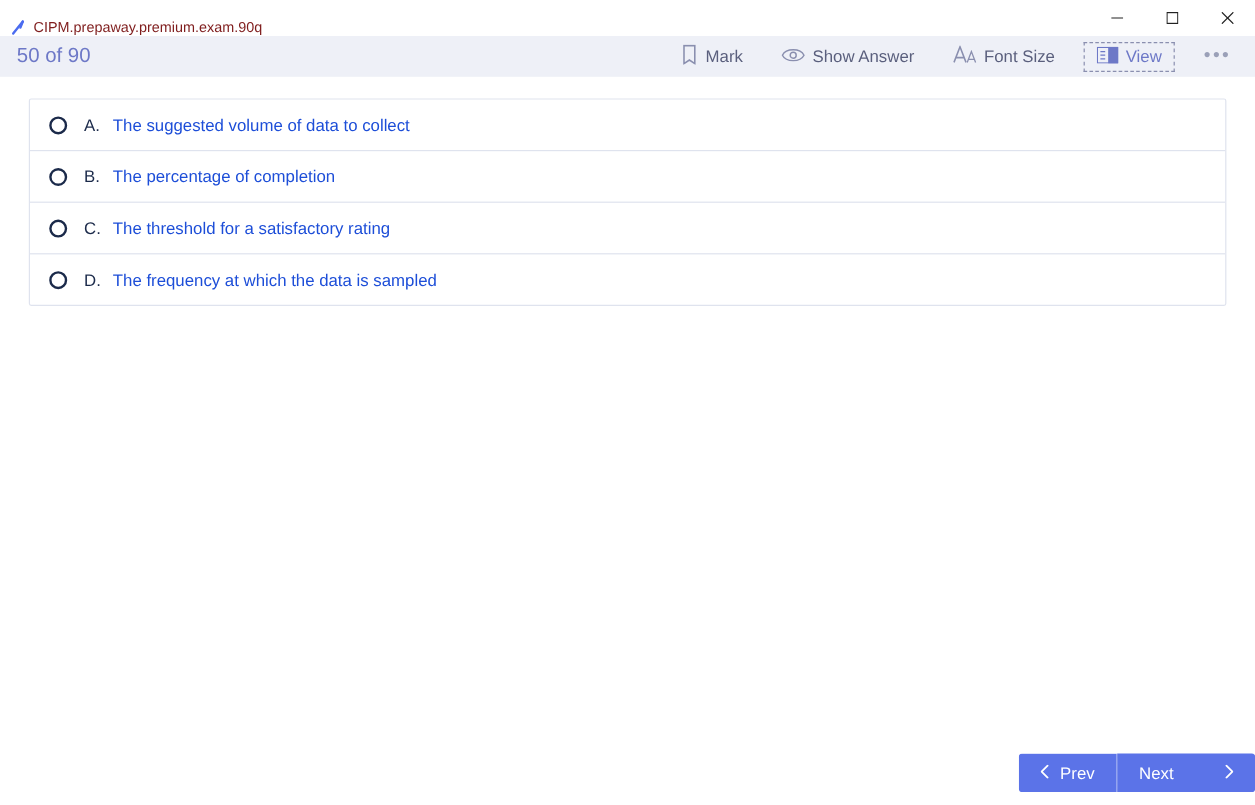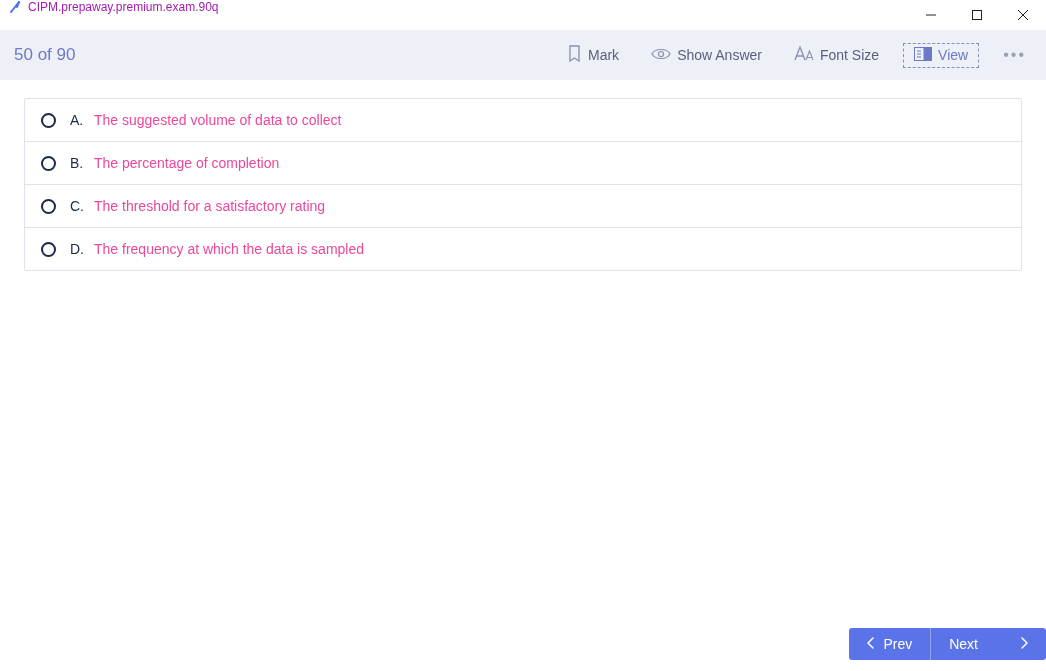--- a/index.html
+++ b/index.html
@@ -9,40 +9,40 @@
     width: 1046px;
     height: 671px;
     overflow: hidden;
     display: flex;
     flex-direction: column;
   }
   
   .titlebar {
     height: 30px;
     display: flex;
-    align-items: flex-start;
+    align-items: flex-end;
     padding: 0 0 0 8px;
     font-size: 12px;
-    color: #a21caf;
+    color: #7f1d1d;
   }
   .titlebar .app-logo {
     margin-right: 6px;
     display: inline-flex;
   }
   .titlebar .title { flex: 0 0 auto; }
   .titlebar .spacer { flex: 1; }
   .win-controls { display: flex; }
   .win-btn {
     width: 46px; height: 30px;
     display: flex; align-items: center; justify-content: center;
     color: #222;
   }
   
   .toolbar {
-    height: 50px;
+    height: 34px;
     background: #eef0f7;
     display: flex;
     align-items: center;
     padding: 0 14px;
   }
   .progress {
     color: #6d78c7;
     font-size: 17px;
   }
   .toolbar .flex { flex: 1; }
@@ -102,21 +102,21 @@
     flex-shrink: 0;
   }
   .option .letter {
     font-size: 14px;
     color: #1b2a4a;
     margin-right: 10px;
     min-width: 14px;
   }
   .option .text {
     font-size: 14px;
-    color: #ec4899;
+    color: #1d4ed8;
   }
   
   .footer {
     height: 56px;
     display: flex;
     align-items: center;
     justify-content: flex-end;
     border-top: 1px solid transparent;
   }
   .navgroup {

